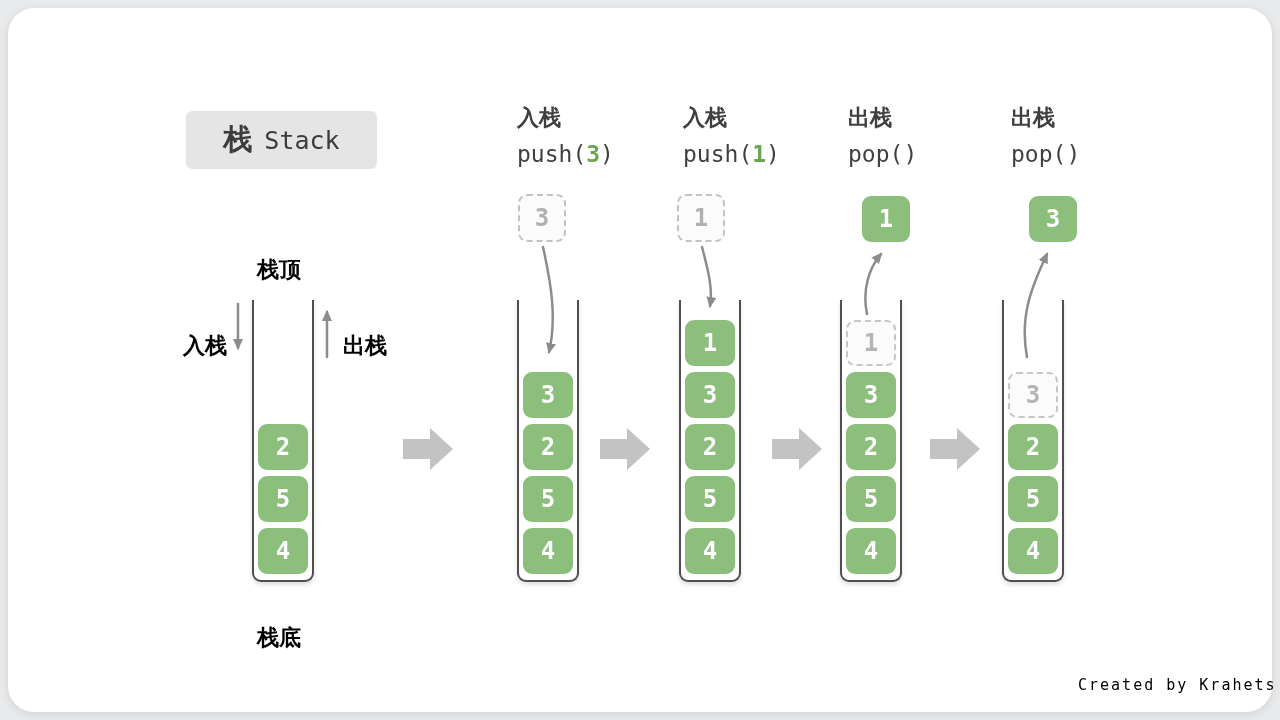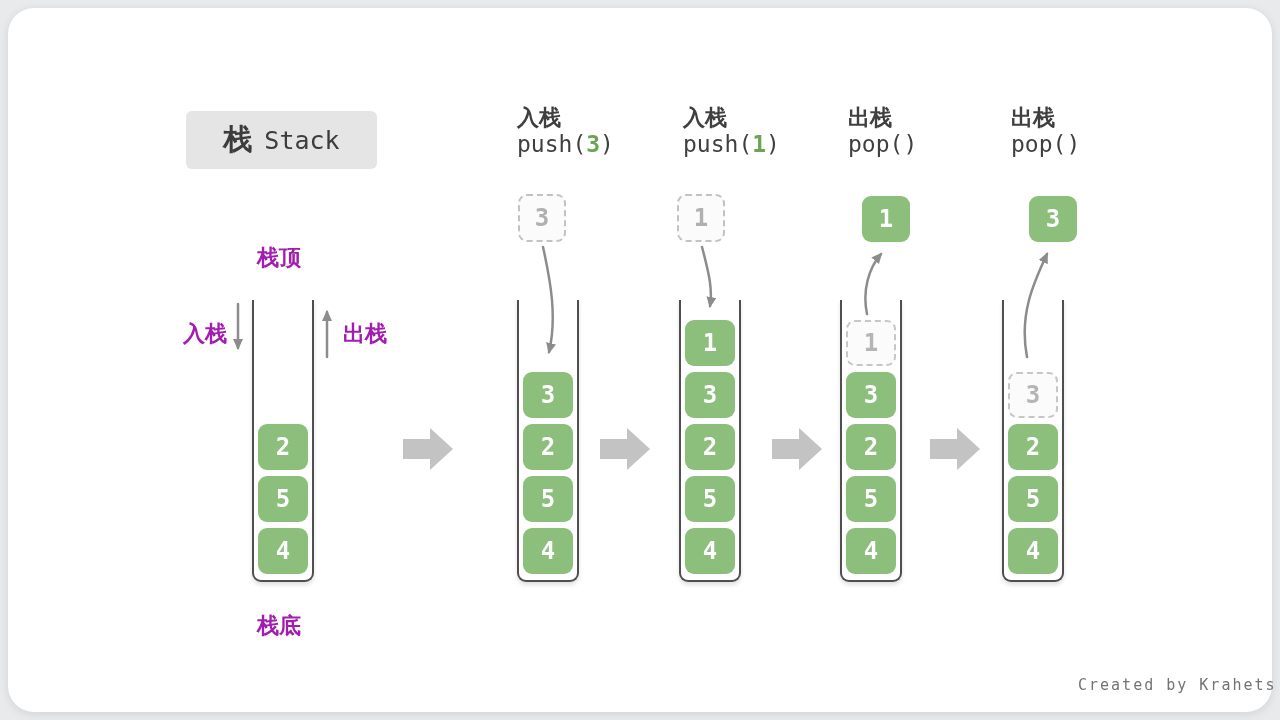--- a/index.html
+++ b/index.html
@@ -23,25 +23,25 @@
     background: #e5e5e5; border-radius: 6px;
     display: flex; align-items: center; justify-content: center;
     color: #3c3c3c; gap: 12px;
   }
   .title-zh { font-size: 29px; font-weight: 700; }
   .title-en { font-family: "DejaVu Sans Mono", monospace; font-size: 25px; font-weight: 500; }
 
   
   .op { top: 105px; width: 140px; color: #3f3f3f; }
   .op-action { font-size: 22px; font-weight: 700; line-height: 26px; }
-  .op-code { font-family: "DejaVu Sans Mono", monospace; font-size: 23px; font-weight: 500; }
+  .op-code { font-family: "DejaVu Sans Mono", monospace; font-size: 23px; font-weight: 500; margin-top: 10px; }
   .op-arg { color: #6ba552; font-weight: 700; }
 
   
-  .cjk-label { font-size: 22px; font-weight: 700; color: #a21caf; white-space: nowrap; }
+  .cjk-label { font-size: 22px; font-weight: 700; color: #000000; white-space: nowrap; margin-top: 12px; }
 
   
   .stack {
     width: 62px; height: 282px; top: 300px;
     border-left: 2px solid #4f4f4f; border-right: 2px solid #4f4f4f; border-bottom: 2px solid #4f4f4f;
     border-radius: 0 0 9px 9px;
     background: #ffffff;
     box-shadow: 0 3px 4px rgba(0,0,0,0.12);
   }
   .cell {
@@ -69,21 +69,21 @@
     background: #fbfbfb; border: 2px dashed #c2c2c2; color: #b0b0b0;
   }
 
   svg.overlay { position: absolute; left: 0; top: 0; width: 1280px; height: 720px; pointer-events: none; }
   .curve { fill: none; stroke: #8c8c8c; stroke-width: 2.5; stroke-linecap: round; }
   .flow-arrow { fill: #c3c3c3; }
 
   .watermark {
     left: 1078px; top: 676px;
     font-family: "DejaVu Sans Mono", monospace; font-size: 15px;
-    letter-spacing: 2px; color: #737373; white-space: nowrap;
+    letter-spacing: 2px; color: #000000; white-space: nowrap;
   }
 </style>
 </head>
 <body>
 
 <div class="canvas">
   <div class="card"></div>
 
   <div class="abs title-badge">
     <span class="title-zh">栈</span>

